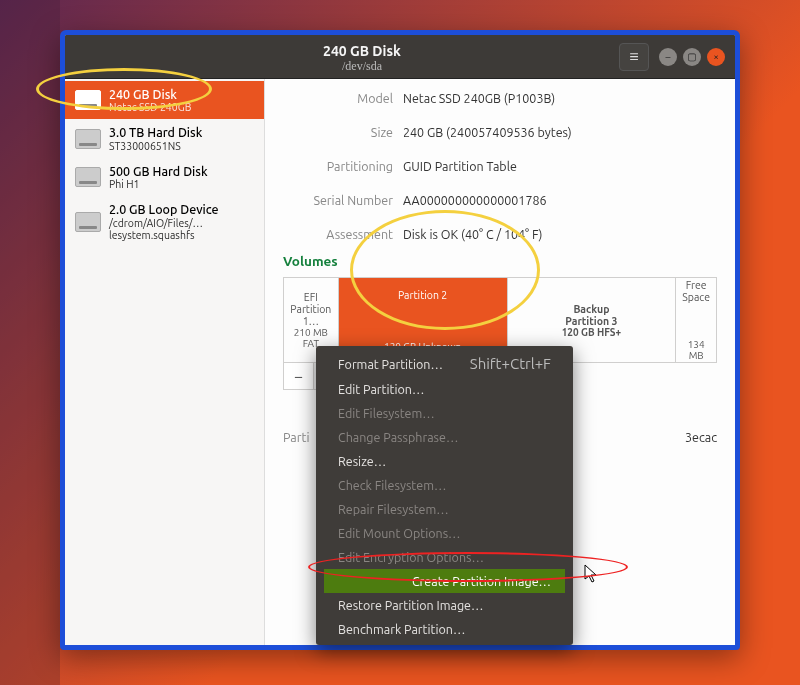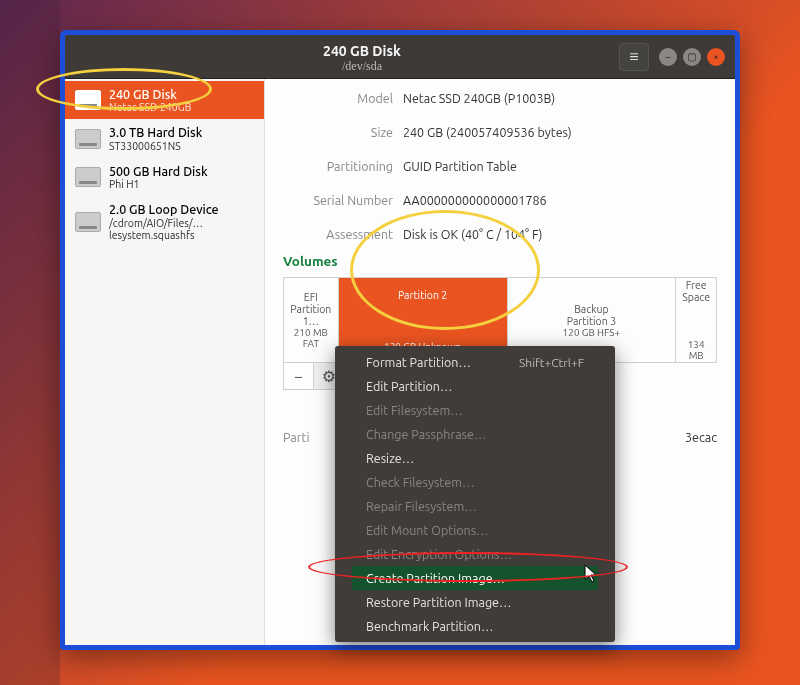--- a/index.html
+++ b/index.html
@@ -52,38 +52,38 @@
   .kv .v { color:#333;}
   .section-h { font-size:13.5px; font-weight:700; color:#15803d; margin:6px 0 8px 0;}
   .volumes-box { border:1px solid #d0cfce; height:86px; display:flex; font-size:10px; text-align:center;}
   .vol { border-right:1px solid #d0cfce; display:flex; flex-direction:column; justify-content:center; align-items:center; padding:4px 6px; color:#555;}
   .vol:last-child{border-right:none;}
   .vol.sel { background:#e95420; color:#fff;gap:40px;}
   .vol .vname{font-size:10.5px;}
   .vol .vsize{font-size:10px;}
   .vol-efi{width:55px;}
   .vol-p2{width:170px;}
-  .vol-bk{width:170px;}
+  .vol-bk{width:170px;font-weight:bold;}
   .vol-free{flex:1;gap:36px;}
   .toolbar { display:flex; border:1px solid #d0cfce; border-top:none; width:fit-content;}
   .tb-btn { width:30px; height:26px; display:flex; align-items:center; justify-content:center; border-right:1px solid #d0cfce; background:#fff; color:#555;}
   .tb-btn:last-child{border-right:none;}
   .tb-btn.active{ background:#eee;}
   .part-row { font-size:12.5px; color:#888; margin-top:40px; display:flex; gap:10px;}
   .part-row .pv{color:#333;}
   
   .ctx {
-    position:absolute; left:335px; top:346px; width:280px;
-    background:#3f3c39; color:#e5e3e1; border-radius:3px; padding:4px 17px;
+    position:absolute; left:316px; top:346px; width:257px;
+    background:#3f3c39; color:#e5e3e1; border-radius:3px; padding:4px 8px;
     box-shadow:0 6px 20px rgba(0,0,0,.5); font-size:12.5px; z-index:20;
   }
   .ctx-item { padding:5px 14px; display:flex; justify-content:space-between; align-items:center; cursor:pointer;}
   .ctx-item.disabled { color:#8a8683;}
-  .ctx-item.hover { background:#14532d; color:#fff;}
-  .ctx-shortcut { font-size:12px; color:#bbb;}
+  .ctx-item.hover { background:#4d7c0f; color:#fff;justify-content:flex-end;}
+  .ctx-shortcut { font-size:15px; color:#bbb;}
   .cursor { position:absolute; left:584px; top:564px; z-index:30; color:#111;}
   
   .anno { position:absolute; border-radius:50%; pointer-events:none; z-index:40;}
   .anno-yellow1 { left:36px; top:68px; width:176px; height:42px; border:3px solid #f4d03f;}
   .anno-yellow2 { left:350px; top:210px; width:190px; height:120px; border:3px solid #f4d03f;}
   .anno-red { left:308px; top:552px; width:320px; height:30px; border:2.5px solid #e22;}
   svg { display:block;}
 </style>
 </head>
 <body>

